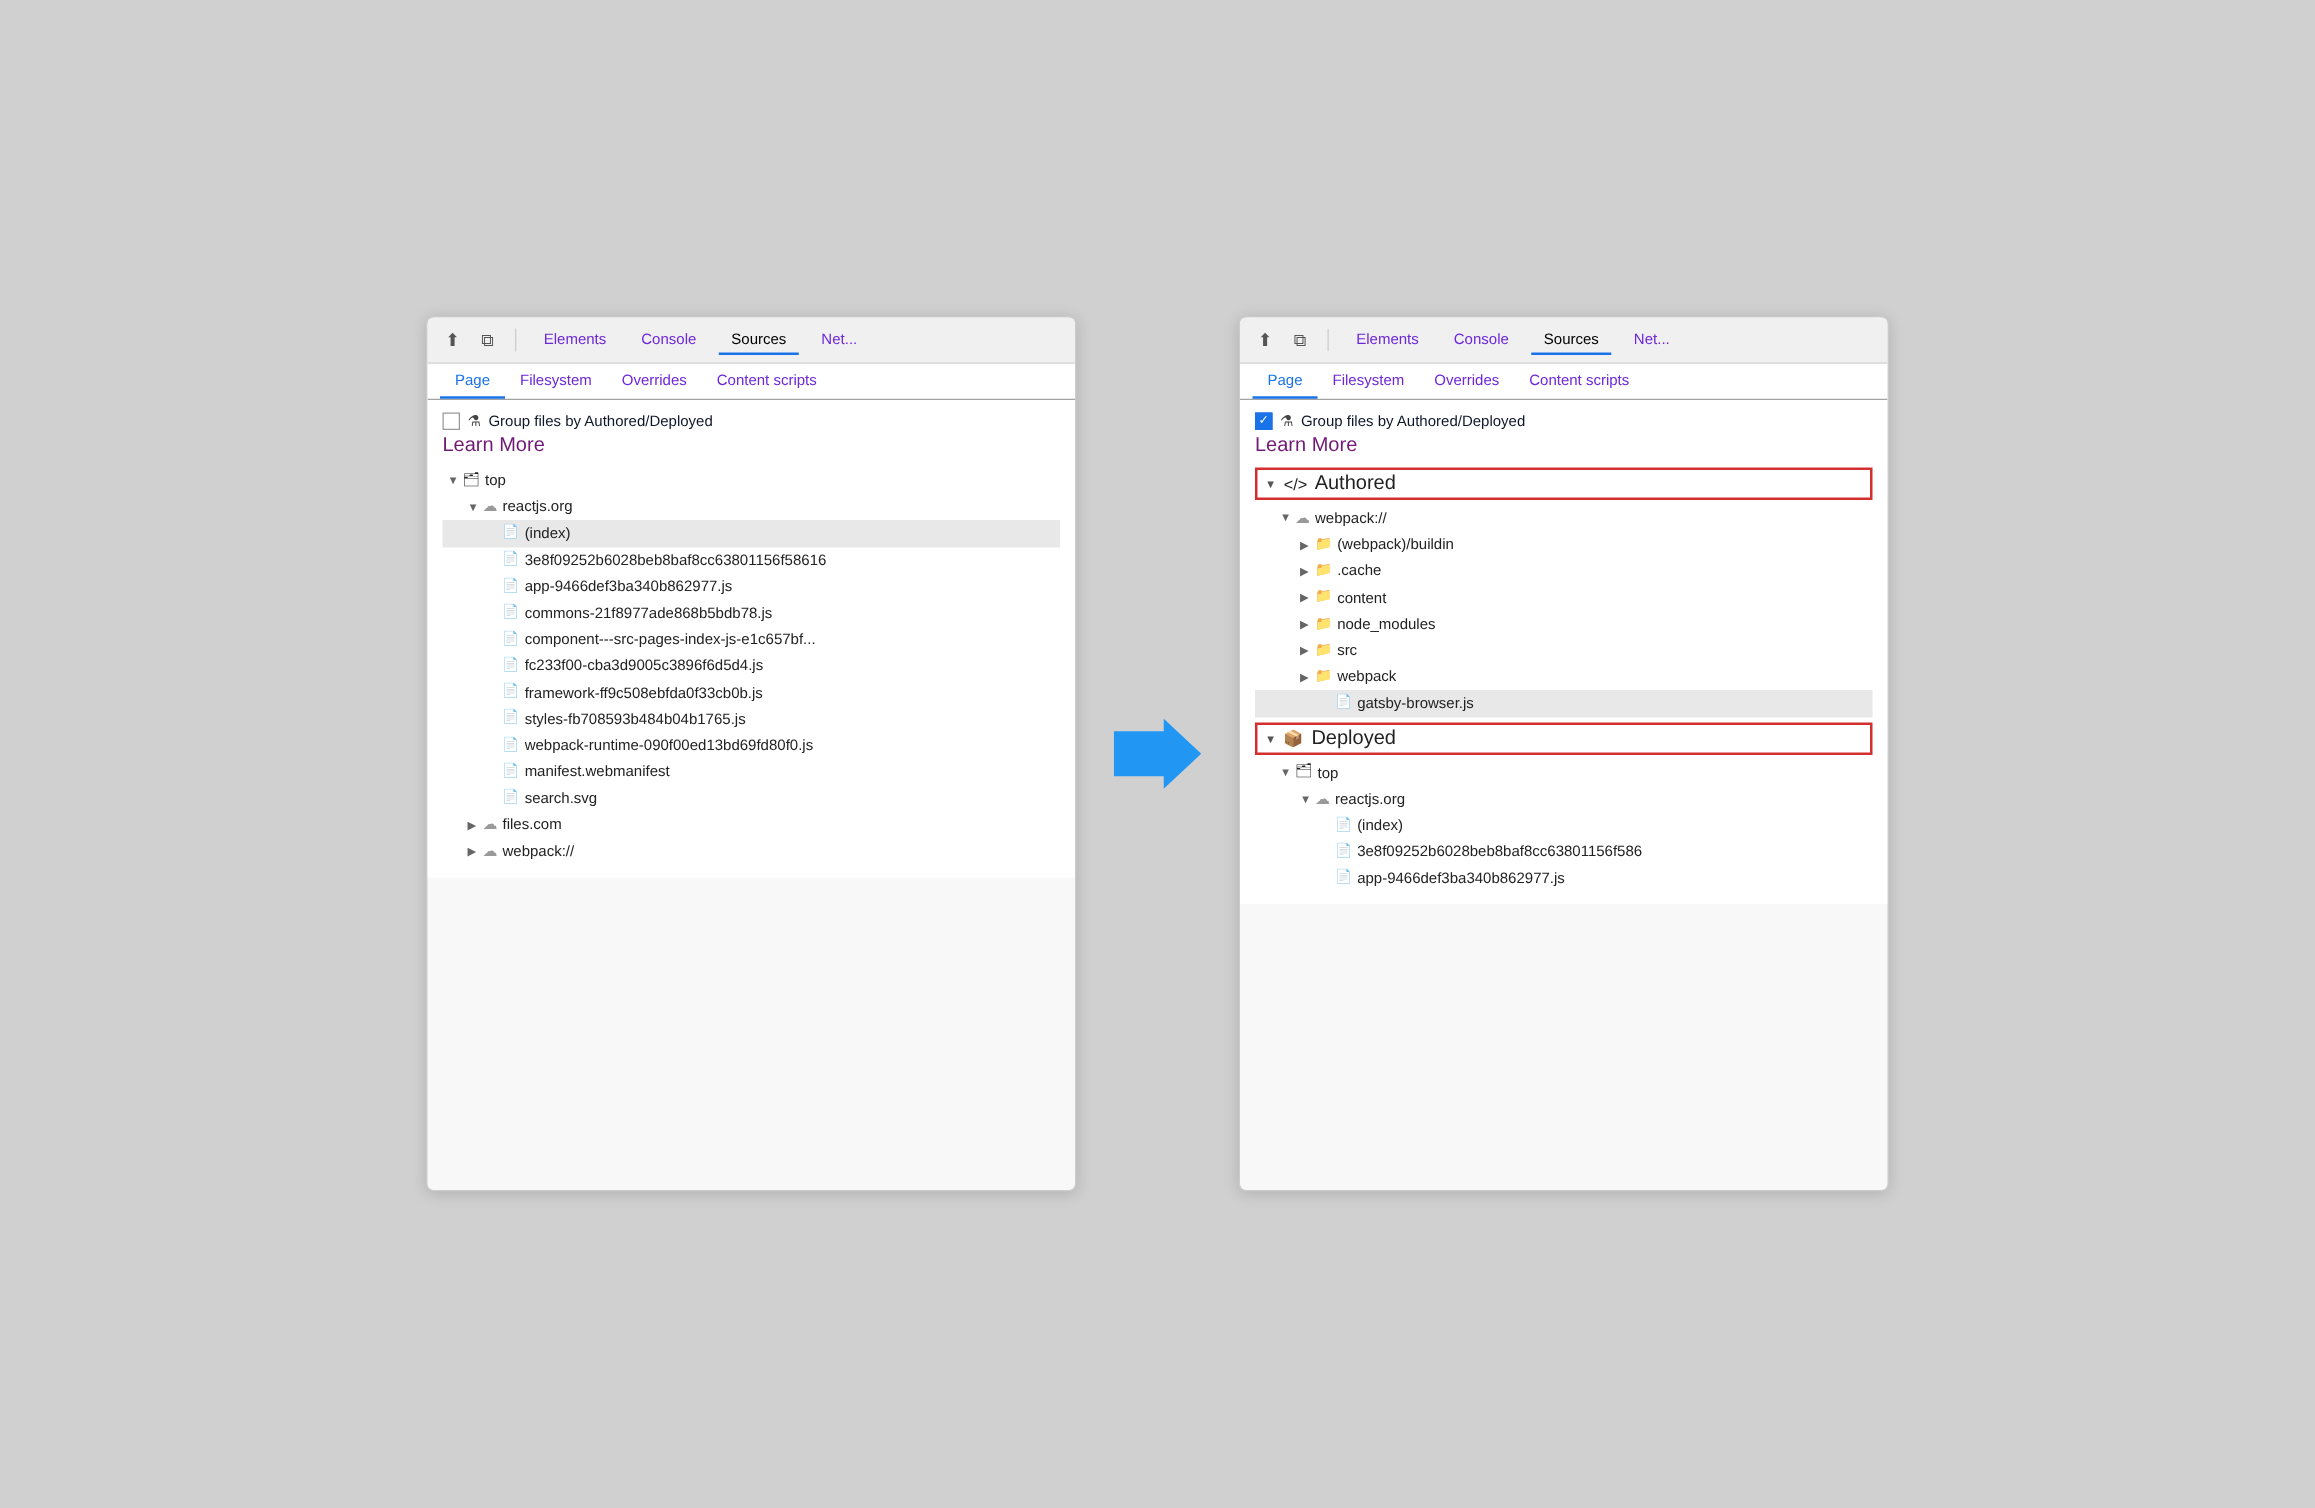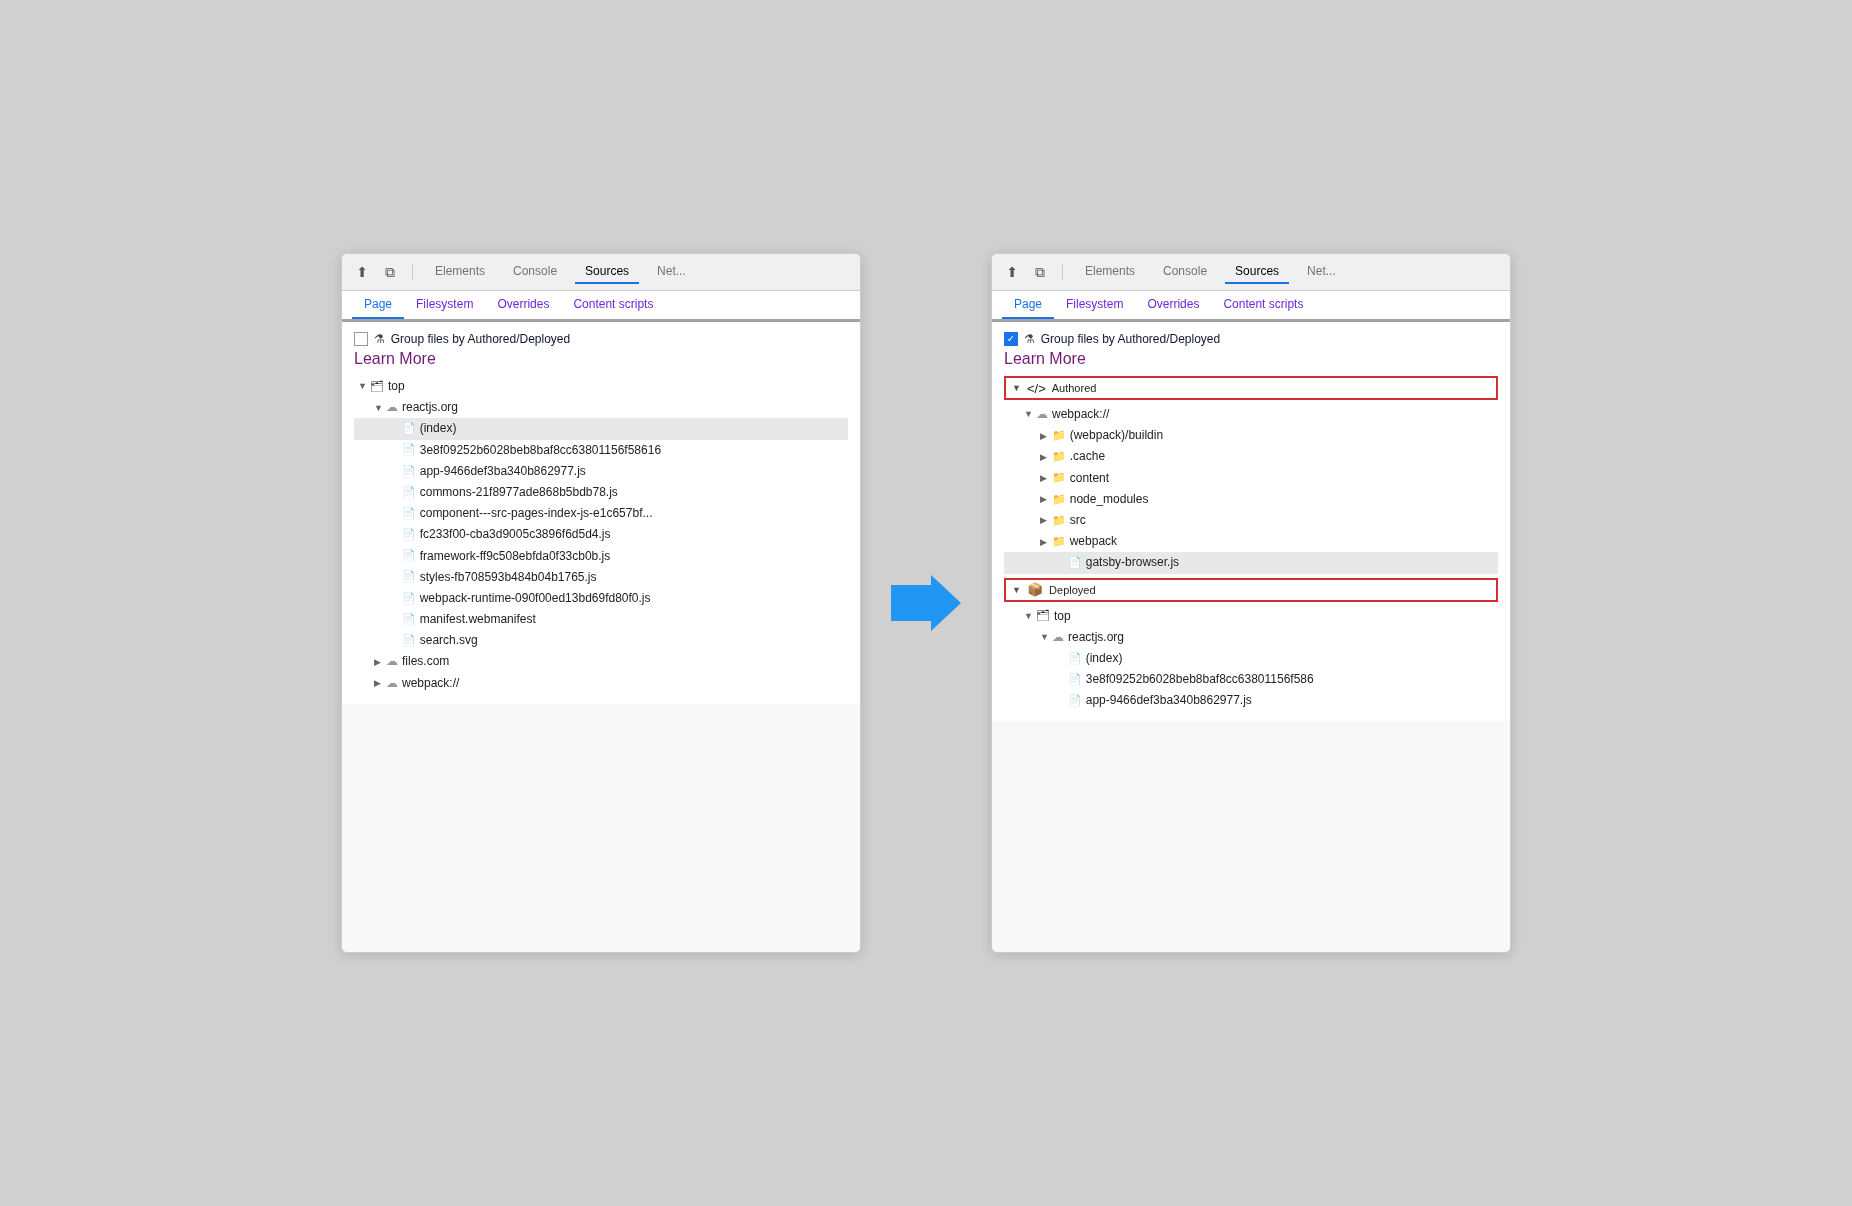--- a/index.html
+++ b/index.html
@@ -48,32 +48,32 @@
     }
     .toolbar-separator {
       width: 1px;
       height: 18px;
       background: #ccc;
       margin: 0 4px;
     }
     .toolbar-tab {
       padding: 4px 10px;
       font-size: 12px;
-      color: #737373;
+      color: #6d28d9;
       cursor: pointer;
       border-bottom: 2px solid transparent;
     }
     .toolbar-tab.active {
       color: #000000;
       border-bottom: 2px solid #1a73e8;
       font-weight: 400;
     }
     .sub-tabs {
       background: #fff;
-      border-bottom: 3px solid #a3a3a3;
+      border-bottom: 1px solid #a3a3a3;
       padding: 0 10px;
       display: flex;
       gap: 0;
     }
     .sub-tab {
       padding: 6px 12px;
       font-size: 12px;
       color: #6d28d9;
       cursor: pointer;
       border-bottom: 2px solid transparent;
@@ -183,21 +183,21 @@
       justify-content: center;
       padding: 3px 6px;
       font-size: 9px;
       color: #555;
     }
     .category-icon {
       margin-right: 6px;
       font-size: 13px;
     }
     .category-name {
-      font-size: 11px;
+      font-size: 16px;
       font-weight: 500;
       color: #222;
     }
 
     
     .arrow-connector {
       display: flex;
       align-items: center;
       justify-content: center;
     }

